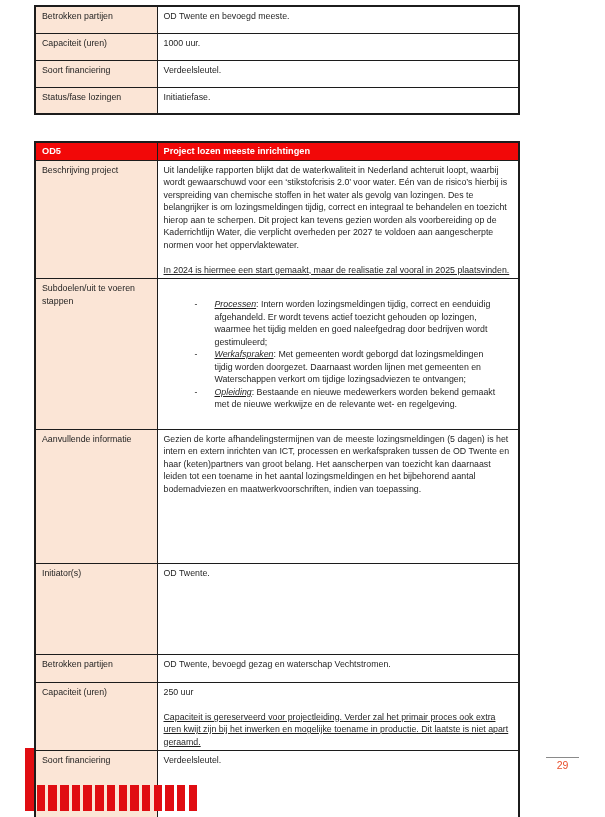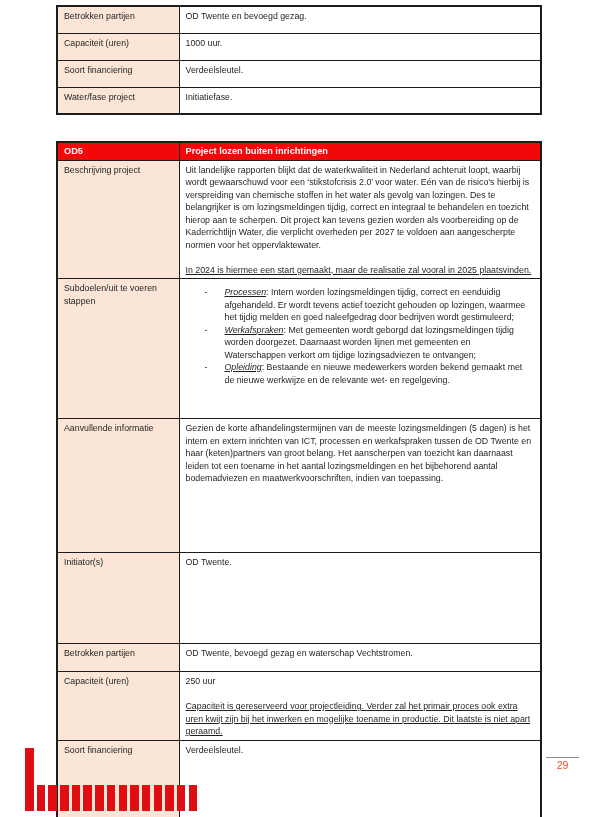--- a/index.html
+++ b/index.html
@@ -1,20 +1,20 @@
 <!DOCTYPE html>
 <html><head>
 <meta charset="utf-8">
 <style>
   html,body{margin:0;padding:0;background:#fff;}
   .page{position:relative;width:605px;height:817px;background:#ffffff;overflow:hidden;
         font-family:"Liberation Sans",sans-serif;color:#1f1f1f;}
 
   
-  .tbl{border-collapse:collapse;table-layout:fixed;width:486px;position:absolute;left:56px;
+  .tbl{border-collapse:collapse;table-layout:fixed;width:486px;position:absolute;left:34px;
        border:2px solid #1c1c1c;}
   .tbl th,.tbl td{border:1px solid #1c1c1c;vertical-align:top;text-align:left;
        font-size:8.8px;line-height:12.5px;padding:3px 6px 2px 6px;font-weight:normal;}
   .tbl-top{top:5px;}
   .tbl-main{top:141px;border-radius:7px;}
   .lbl{background:#FBE5D6;font-weight:bold;}
   .val p{margin:0;}
   .val p + p{margin-top:12.5px;text-decoration:underline;}
 
   .tbl-top tbody tr{height:27px;}
@@ -25,21 +25,21 @@
   .tbl-main tbody tr:nth-child(1){height:54px;}
   .tbl-main tbody tr:nth-child(2){height:140px;}
   .tbl-main tbody tr:nth-child(3){height:134px;padding-left:48px;}
   .tbl-main tbody tr:nth-child(4){height:91px;}
   .tbl-main tbody tr:nth-child(5){height:28px;margin-left:30px;}
   .tbl-main tbody tr:nth-child(6){height:27px;}
   .tbl-main tbody tr:nth-child(7){height:79px;}
   .tbl-main tbody tr:nth-child(8){height:31px;}
 
   
-  .dash{margin:4px;padding:0 0 0 15px;list-style:none;}
+  .dash{margin:16px;padding:0 0 0 15px;list-style:none;}
   .dash li{position:relative;padding-left:20px;}
   .dash li::before{content:"-";position:absolute;left:0;top:0;}
   .term{font-style:italic;text-decoration:underline;}
 
   
   .logo{position:absolute;left:25px;top:748px;height:63px;display:flex;align-items:flex-end;gap:3.2px;}
   .bar{width:8.5px;height:26px;background:#E00D12;}
   .bar.tall{height:63px;}
 
   
@@ -53,46 +53,46 @@
 <div class="page">
 
   <table class="tbl tbl-top">
     <colgroup>
         <col style="width:122px">
         <col>
       </colgroup>
     <tbody>
         <tr>
           <th class="lbl">Betrokken partijen</th>
-          <td class="val">OD Twente en bevoegd gezag.</td>
+          <td class="val">OD Twente en bevoegd meeste.</td>
         </tr>
         <tr>
           <th class="lbl">Capaciteit (uren)</th>
           <td class="val">1000 uur.</td>
         </tr>
         <tr>
           <th class="lbl">Soort financiering</th>
           <td class="val">Verdeelsleutel.</td>
         </tr>
         <tr>
-          <th class="lbl">Water/fase project</th>
+          <th class="lbl">Status/fase lozingen</th>
           <td class="val">Initiatiefase.</td>
         </tr>
       </tbody>
   </table>
 
   <table class="tbl tbl-main">
     <colgroup>
         <col style="width:122px">
         <col>
       </colgroup>
     <thead>
       <tr class="hdr">
         <th>OD5</th>
-        <th>Project lozen buiten inrichtingen</th>
+        <th>Project lozen meeste inrichtingen</th>
       </tr>
     </thead>
     <tbody>
         <tr>
           <th class="lbl">Beschrijving project</th>
           <td class="val">
             <p>Uit landelijke rapporten blijkt dat de waterkwaliteit in Nederland achteruit loopt, waarbij wordt gewaarschuwd voor een ‘stikstofcrisis 2.0’ voor water. Eén van de risico’s hierbij is verspreiding van chemische stoffen in het water als gevolg van lozingen. Des te belangrijker is om lozingsmeldingen tijdig, correct en integraal te behandelen en toezicht hierop aan te scherpen. Dit project kan tevens gezien worden als voorbereiding op de Kaderrichtlijn Water, die verplicht overheden per 2027 te voldoen aan aangescherpte normen voor het oppervlaktewater.</p>
             <p>In 2024 is hiermee een start gemaakt, maar de realisatie zal vooral in 2025 plaatsvinden.</p>
           </td>
         </tr>

